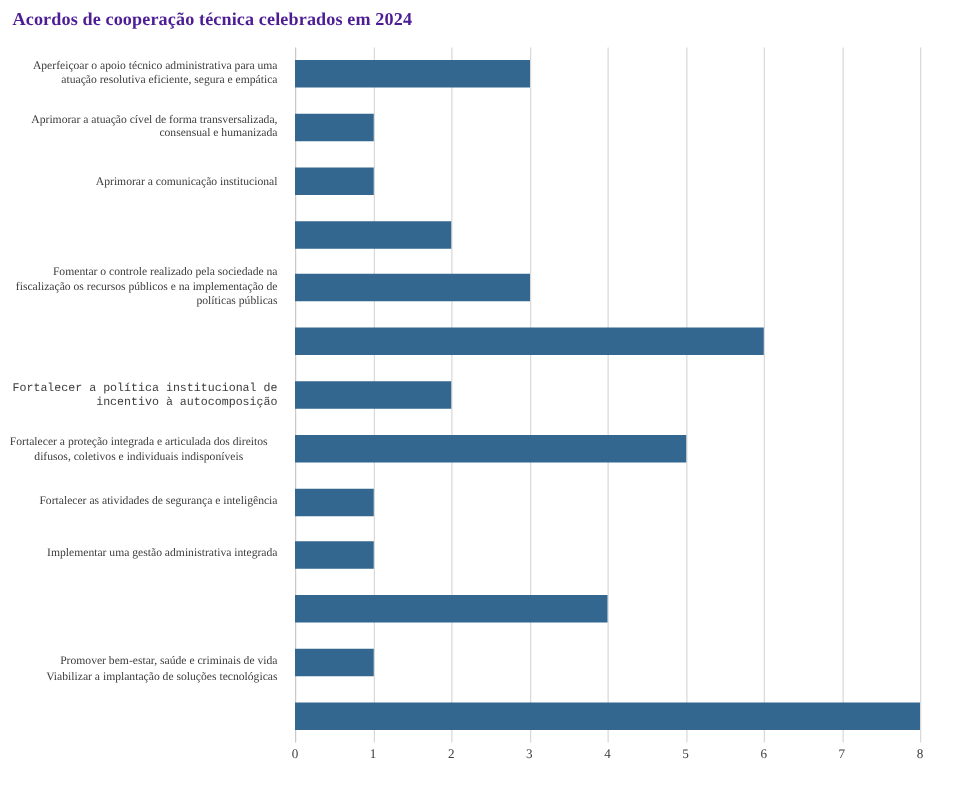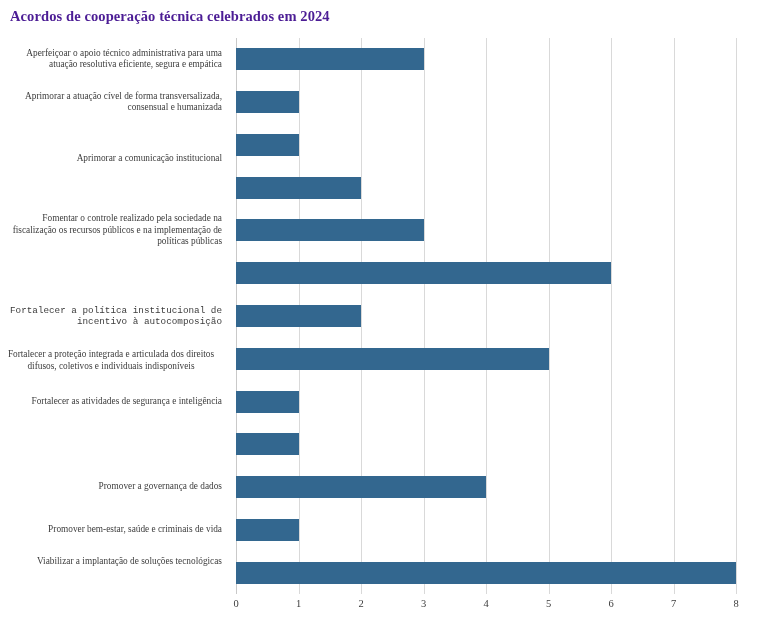--- a/index.html
+++ b/index.html
@@ -111,28 +111,28 @@
 </head>
 <body>
 
 <div id="chart-root">
 
   <div id="chart-title">Acordos de cooperação técnica celebrados em 2024</div>
 
   <div id="y-labels">
       <div class="y-label" style="top: 9.88462px;">Aperfeiçoar o apoio técnico administrativa para uma atuação resolutiva eficiente, segura e empática</div>
       <div class="y-label" style="top: 52.6538px;">Aprimorar a atuação cível de forma transversalizada, consensual e humanizada</div>
-      <div class="y-label" style="top: 115px;">Aprimorar a comunicação institucional</div>
+      <div class="y-label" style="top: 103px;">Aprimorar a comunicação institucional</div>
       <div class="y-label" style="top: 174.962px;">Fomentar o controle realizado pela sociedade na fiscalização os recursos públicos e na implementação de políticas públicas</div>
       <div class="y-label" style="top: 266.5px; font-family: Liberation Mono, monospace;">Fortalecer a política institucional de incentivo à autocomposição</div>
       <div class="y-label" style="top: 311px; text-align: center;">Fortalecer a proteção integrada e articulada dos direitos difusos, coletivos e individuais indisponíveis</div>
       <div class="y-label" style="top: 357.538px;">Fortalecer as atividades de segurança e inteligência</div>
-      <div class="y-label" style="top: 443.077px;">Promover a governança de dados</div>
+      <div class="y-label" style="top: 400.308px;">Implementar uma gestão administrativa integrada</div>
       <div class="y-label" style="top: 485.846px;">Promover bem-estar, saúde e criminais de vida</div>
-      <div class="y-label" style="top: 518px;">Viabilizar a implantação de soluções tecnológicas</div>
+      <div class="y-label" style="top: 499px;">Viabilizar a implantação de soluções tecnológicas</div>
     </div>
 
   <div id="plot-area">
     <div id="gridlines">
         <div class="gridline axis-zero" style="left: 0px;"></div>
         <div class="gridline" style="left: 62.5px;"></div>
         <div class="gridline" style="left: 125px;"></div>
         <div class="gridline" style="left: 187.5px;"></div>
         <div class="gridline" style="left: 250px;"></div>
         <div class="gridline" style="left: 312.5px;"></div>

